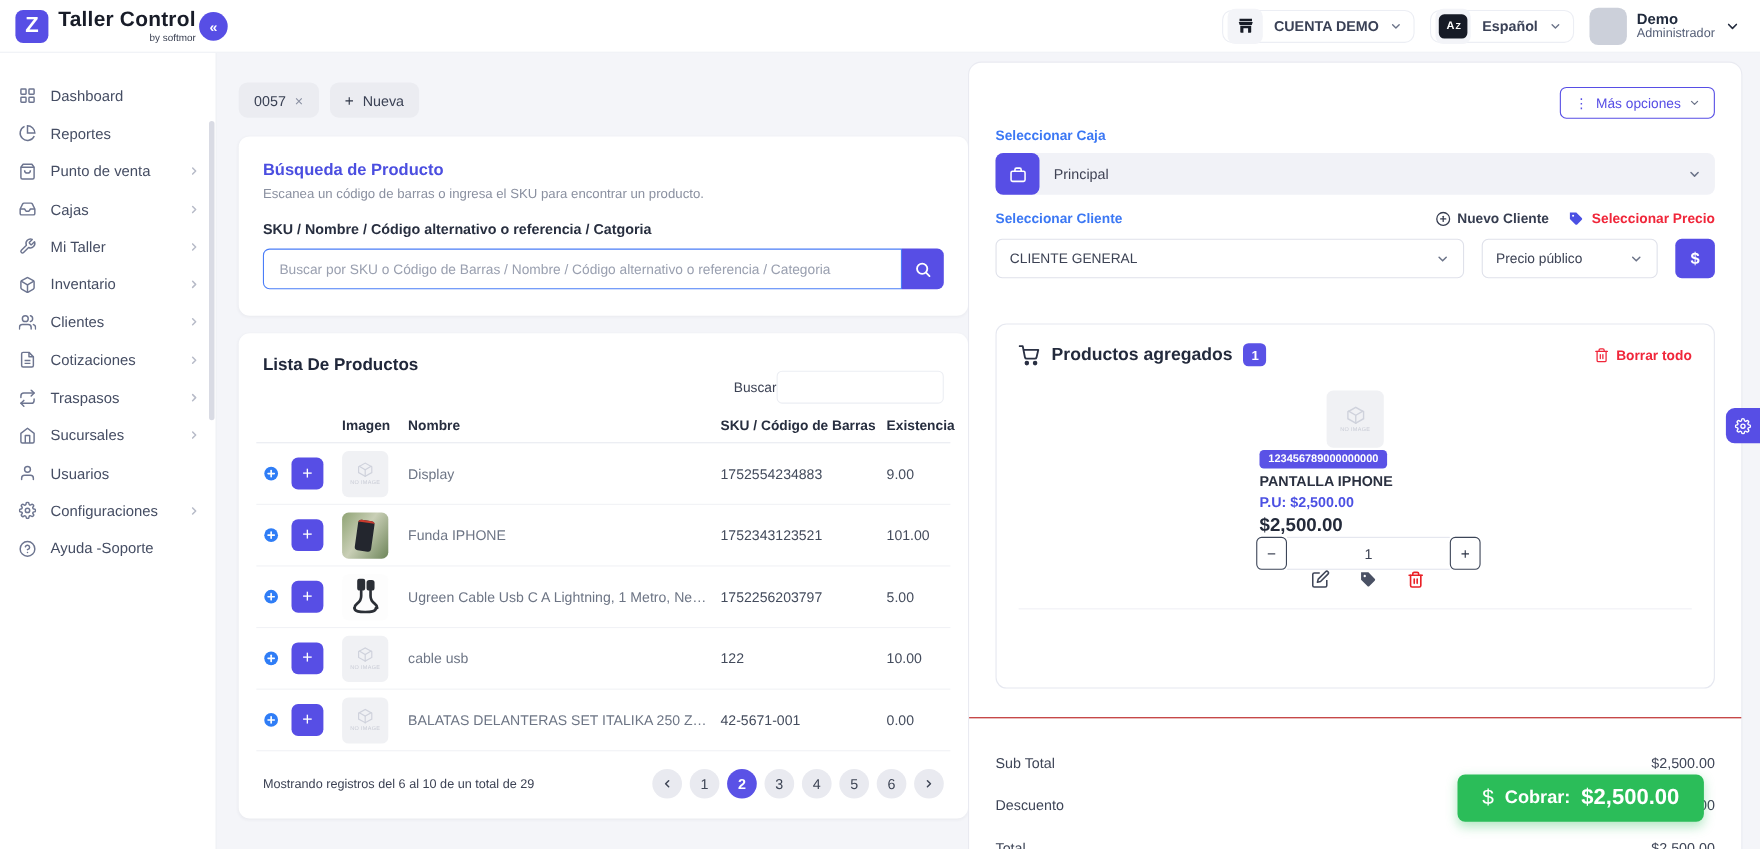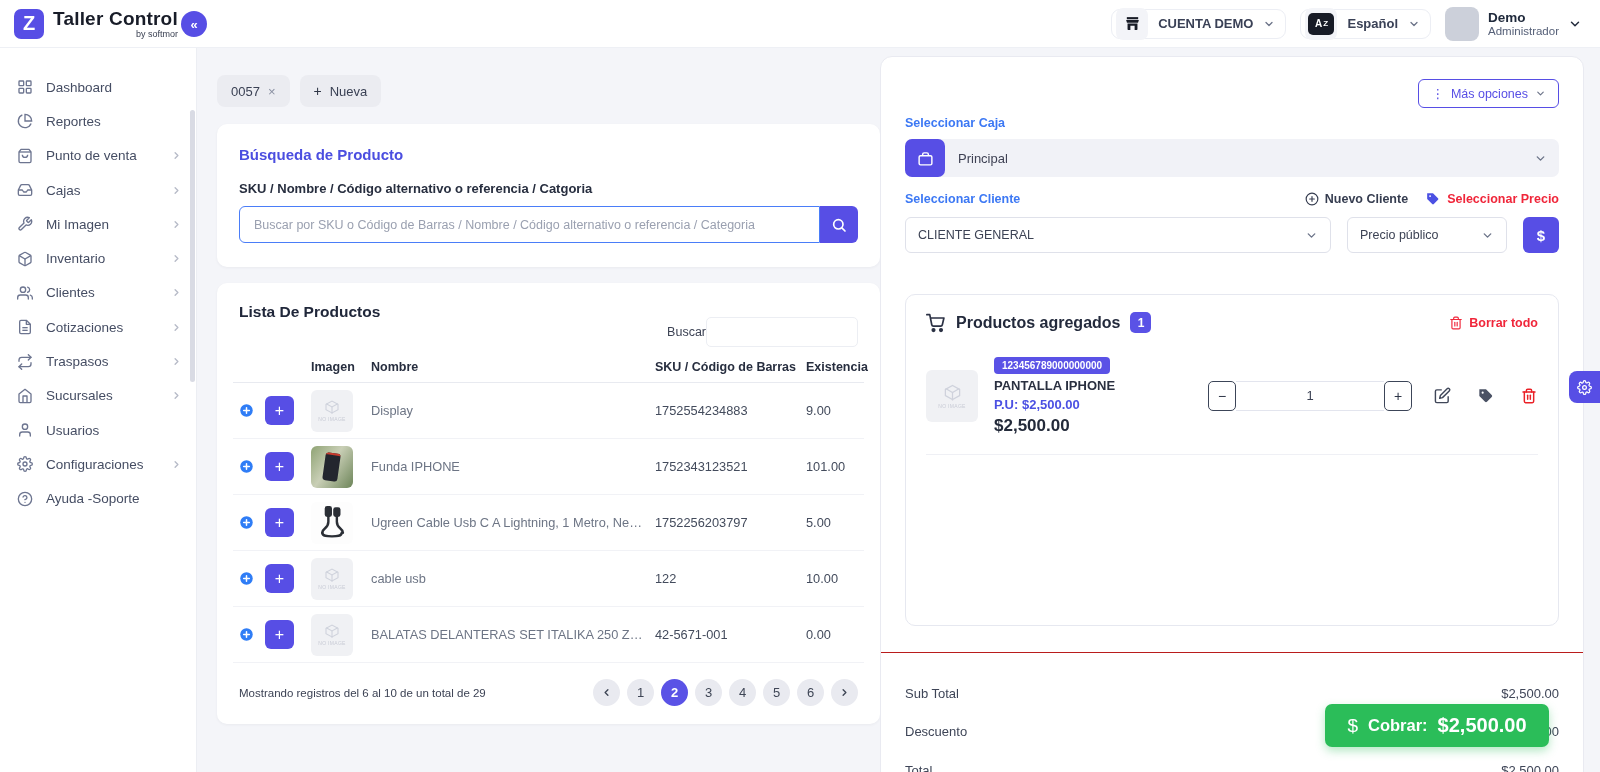--- a/index.html
+++ b/index.html
@@ -103,21 +103,21 @@
   .sel-cliente { flex:1; }
   .sel-precio-dd { width:160px; }
   .dollar-btn { width:36px; height:36px; background:#574ee5; color:#fff; border:none; border-radius:6px; font-size:15px; font-weight:bold; cursor:pointer; }
 
   .cart-card { margin-top:41px; border:1px solid #e6e8f0; border-radius:10px; padding:17px 20px; height:332px; }
   .cart-head { display:flex; align-items:center; justify-content:space-between; }
   .cart-title-wrap { display:flex; align-items:center; gap:10px; }
   .cart-title { font-size:16px; font-weight:bold; color:#232a3c; }
   .cart-badge { min-width:21px; height:21px; background:#5a52e6; border-radius:5px; color:#fff; font-size:12px; font-weight:bold; display:flex; align-items:center; justify-content:center; padding:0 5px; }
   .clear-all { display:flex; align-items:flex-start; gap:6px; color:#f0263a; font-size:12.5px; font-weight:bold; background:none; border:none; cursor:pointer; font-family:inherit; }
-  .cart-item { display:flex; align-items:center; margin-top:22px; padding-bottom:18px; border-bottom:1px solid #eff0f5; }
+  .cart-item { display:flex; align-items:center; margin-top:22px; padding-bottom:18px; border-bottom:1px solid #eff0f5;flex-direction:column; }
   .ci-img { width:52px; height:52px; }
   .ci-info { margin-left:16px; width:190px; }
   .ci-barcode { display:inline-block; background:#5a52e6; color:#fff; font-size:10px; font-weight:bold; border-radius:4px; padding:3px 8px; }
   .ci-name { font-size:13px; font-weight:bold; color:#2a3040; margin-top:4px; }
   .ci-pu { font-size:13px; font-weight:bold; color:#4b50e3; margin-top:4px; }
   .ci-total { font-size:17px; font-weight:bold; color:#232a3a; margin-top:4px; }
   .ci-qty { display:flex; align-items:center; margin-left:24px; }
   .qty-btn { width:28px; height:30px; border:1px solid #3c4558; background:#fff; border-radius:5px; font-size:14px; color:#2c3446; cursor:pointer; }
   .qty-input { width:148px; height:30px; border:1px solid #e3e5ee; border-left:none; border-right:none; text-align:center; font-size:13px; color:#3c4254; font-family:inherit; outline:none; }
   .ci-actions { display:flex; align-items:center; gap:27px; margin-left:22px; }
@@ -248,21 +248,21 @@
               <polyline points="9 6 15 12 9 18"></polyline>
             </svg>
           </span>
       </li>
       <li class="sitem">
         <span class="sicon">
             <svg width="16" height="16" viewBox="0 0 24 24" fill="none" stroke="currentColor" stroke-width="2" stroke-linejoin="round">
               <path d="M14.7 6.3a1 1 0 0 0 0 1.4l1.6 1.6a1 1 0 0 0 1.4 0l3.77-3.77a6 6 0 0 1-7.94 7.94l-6.91 6.91a2.12 2.12 0 0 1-3-3l6.91-6.91a6 6 0 0 1 7.94-7.94l-3.76 3.76z"></path>
             </svg>
           </span>
-        <span class="slabel">Mi Imagen</span>
+        <span class="slabel">Mi Taller</span>
         <span class="schev">
             <svg width="11" height="11" viewBox="0 0 24 24" fill="none" stroke="currentColor" stroke-width="3" stroke-linecap="round" stroke-linejoin="round">
               <polyline points="9 6 15 12 9 18"></polyline>
             </svg>
           </span>
       </li>
       <li class="sitem">
         <span class="sicon">
             <svg width="16" height="16" viewBox="0 0 24 24" fill="none" stroke="currentColor" stroke-width="2" stroke-linejoin="round">
               <path d="M21 16V8a2 2 0 0 0-1-1.73l-7-4a2 2 0 0 0-2 0l-7 4A2 2 0 0 0 3 8v8a2 2 0 0 0 1 1.73l7 4a2 2 0 0 0 2 0l7-4A2 2 0 0 0 21 16z"></path>
@@ -386,20 +386,21 @@
           <span class="tclose">×</span>
         </button>
         <button class="tab-pill">
           <span class="tplus">+</span>
           <span>Nueva</span>
         </button>
       </div>
 
       <div class="card search-card">
         <div class="sc-title">Búsqueda de Producto</div>
+        <div class="sc-sub">Escanea un código de barras o ingresa el SKU para encontrar un producto.</div>
         <div class="sc-label">SKU / Nombre / Código alternativo o referencia / Catgoria</div>
         <div class="search-row">
           <input class="search-input" type="text" placeholder="Buscar por SKU o Código de Barras / Nombre / Código alternativo o referencia / Categoria" style="">
           <button class="search-btn">
             <span>
                 <svg width="16" height="16" viewBox="0 0 24 24" fill="none" stroke="#fff" stroke-width="2.5" stroke-linecap="round">
                   <circle cx="11" cy="11" r="7"></circle>
                   <line x1="21" y1="21" x2="16.65" y2="16.65"></line>
                 </svg>
               </span>

